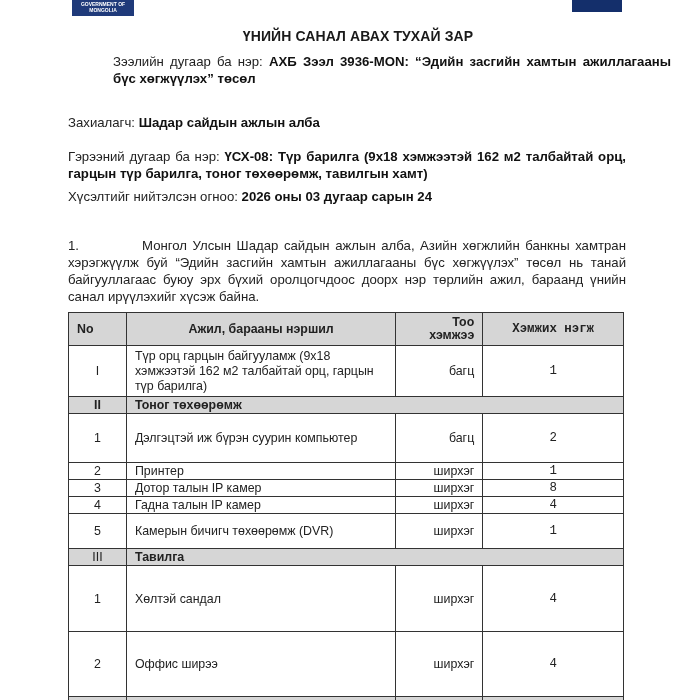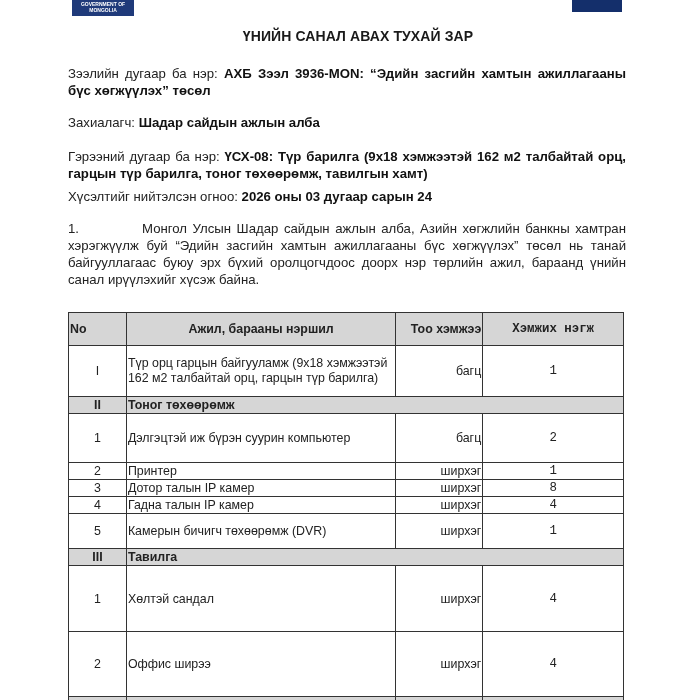--- a/index.html
+++ b/index.html
@@ -51,44 +51,44 @@
     .para {
       position: absolute;
       left: 68px;
       width: 558px;
       font-size: 13.2px;
       line-height: 17px;
       color: #222;
     }
     .para b { color: #111; }
     .justify { text-align: justify; text-align-last: left; }
-    .p1 { top: 65px; }
+    .p1 { top: 53px; margin-left: 45px; }
     .p2 { top: 114px; }
     .p3 { top: 148px; }
     .p4 { top: 188px; }
-    .p5 { top: 220px; }
+    .p5 { top: 237px; }
     .indent-num {
       display: inline-block;
       width: 46px;
       text-align: right;
       padding-right: 28px;
     }
 
     table.items {
       position: absolute;
       left: 68px;
       top: 312px;
       width: 556px;
       border-collapse: collapse;
       font-size: 12.4px;
       color: #222;
     }
     table.items td, table.items th {
       border: 1px solid #333;
-      padding: 0 1px;
+      padding: 0 8px;
       box-sizing: border-box;
     }
     table.items th {
       background: #d6d6d6;
       font-weight: bold;
       height: 33px;
       line-height: 13px;
     }
     .c-no { width: 58px; text-align: center; }
     .c-name { width: 270px; text-align: left; }
@@ -186,21 +186,21 @@
       <td class="c-unit">4</td>
     </tr>
     <tr class="r-mid">
       <td class="c-no">5</td>
       <td class="c-name">Камерын бичигч төхөөрөмж (DVR)</td>
       <td class="c-qty">ширхэг</td>
       <td class="c-unit">1</td>
     </tr>
 
     <tr class="section">
-      <td class="c-no" style="font-weight:bold">III</td>
+      <td class="c-no" style="font-weight:normal">III</td>
       <td colspan="3">Тавилга</td>
     </tr>
     <tr class="r-big">
       <td class="c-no">1</td>
       <td class="c-name">Хөлтэй сандал</td>
       <td class="c-qty">ширхэг</td>
       <td class="c-unit">4</td>
     </tr>
     <tr class="r-big2">
       <td class="c-no">2</td>

